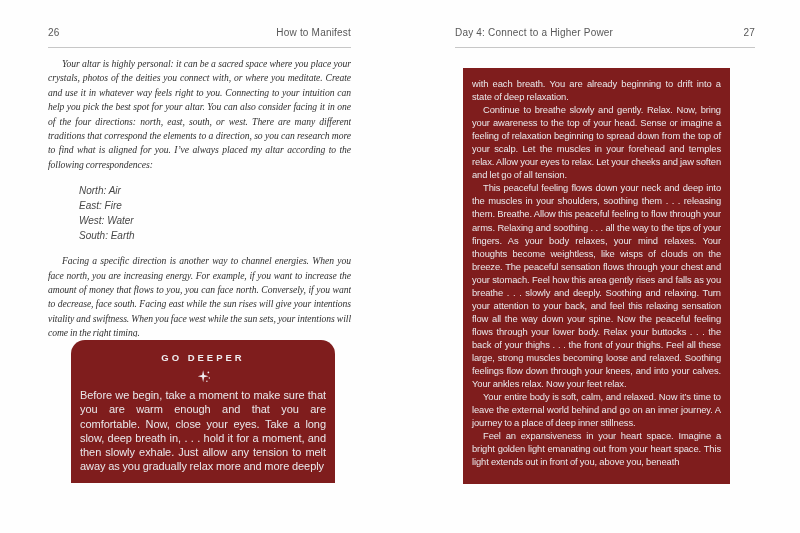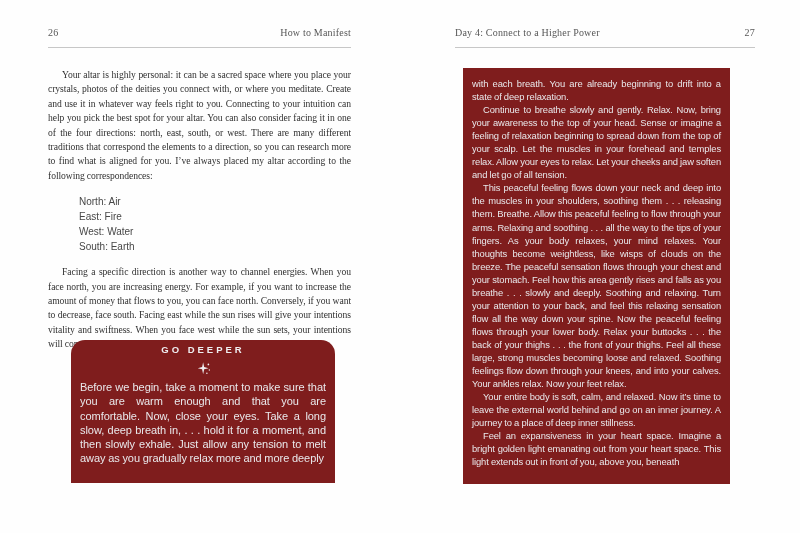--- a/index.html
+++ b/index.html
@@ -16,41 +16,41 @@
   
   .page-header {
     position: absolute;
     top: 27px;
     display: flex;
     justify-content: space-between;
     align-items: baseline;
     font-size: 10px;
     color: #575757;
     letter-spacing: 0.2px;
-    font-family: Liberation Serif, serif;
   }
   .page-header.left  { left: 48px;  width: 303px; }
   .page-header.right { left: 455px; width: 300px; }
   .header-rule {
     position: absolute;
     top: 47px;
     height: 1px;
     background: #c7c7c7;
   }
   .header-rule.left  { left: 48px;  width: 303px; }
   .header-rule.right { left: 455px; width: 300px; }
 
   
   .left-body {
     position: absolute;
     left: 48px;
-    top: 68px;
+    top: 57px;
     width: 303px;
     height: 280px;
     overflow: hidden;
+    font-style: italic;
   }
   .left-body p {
     font-family: "Liberation Serif", serif;
     font-size: 9.6px;
     line-height: 14.4px;
     color: #303030;
     text-align: justify;
     text-indent: 14px;
     letter-spacing: -0.05px;
     word-spacing: -0.4px;
@@ -69,21 +69,21 @@
     position: absolute;
     background: #7f1d1d;
     overflow: hidden;
   }
   .deeper-box.start {
     left: 71px;
     top: 340px;
     width: 264px;
     height: 143px;
     border-radius: 14px 14px 0 0;
-    padding: 4px 9px 0;
+    padding: 12px 9px 0;
     text-align: center;
   }
   .deeper-box.cont {
     left: 463px;
     top: 68px;
     width: 267px;
     height: 416px;
     padding: 9px 9px 0;
   }
   .kicker {

